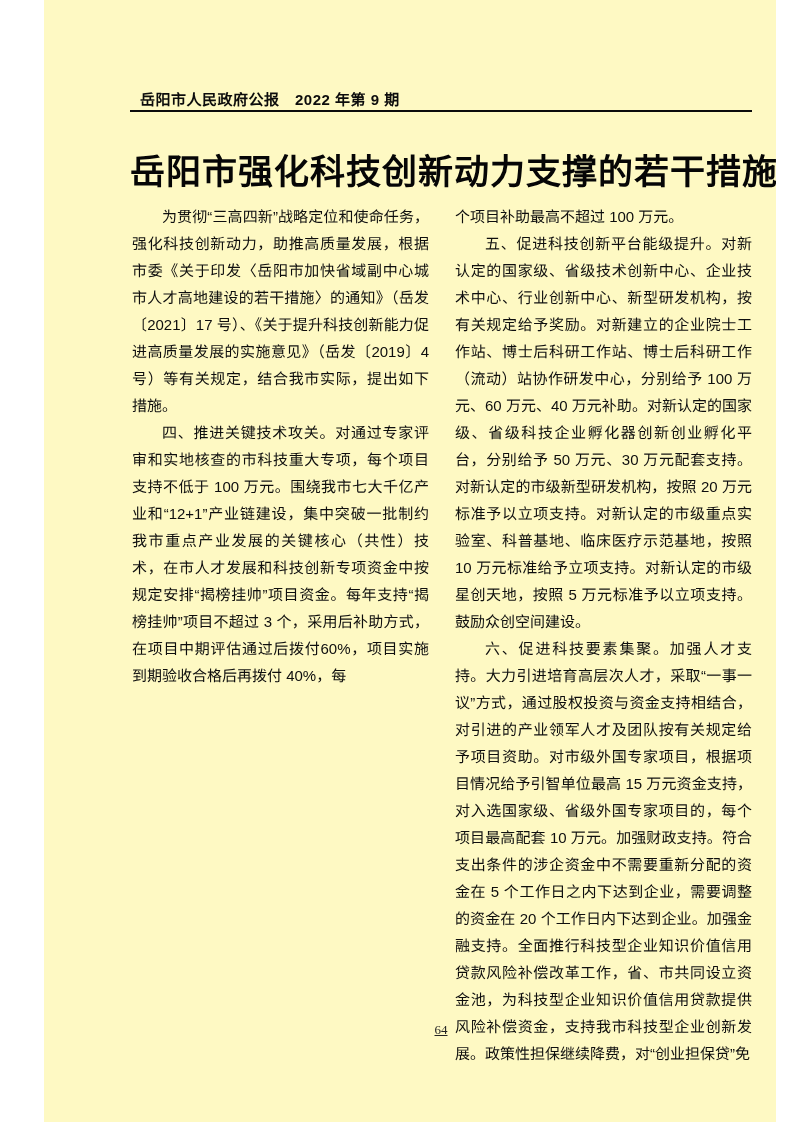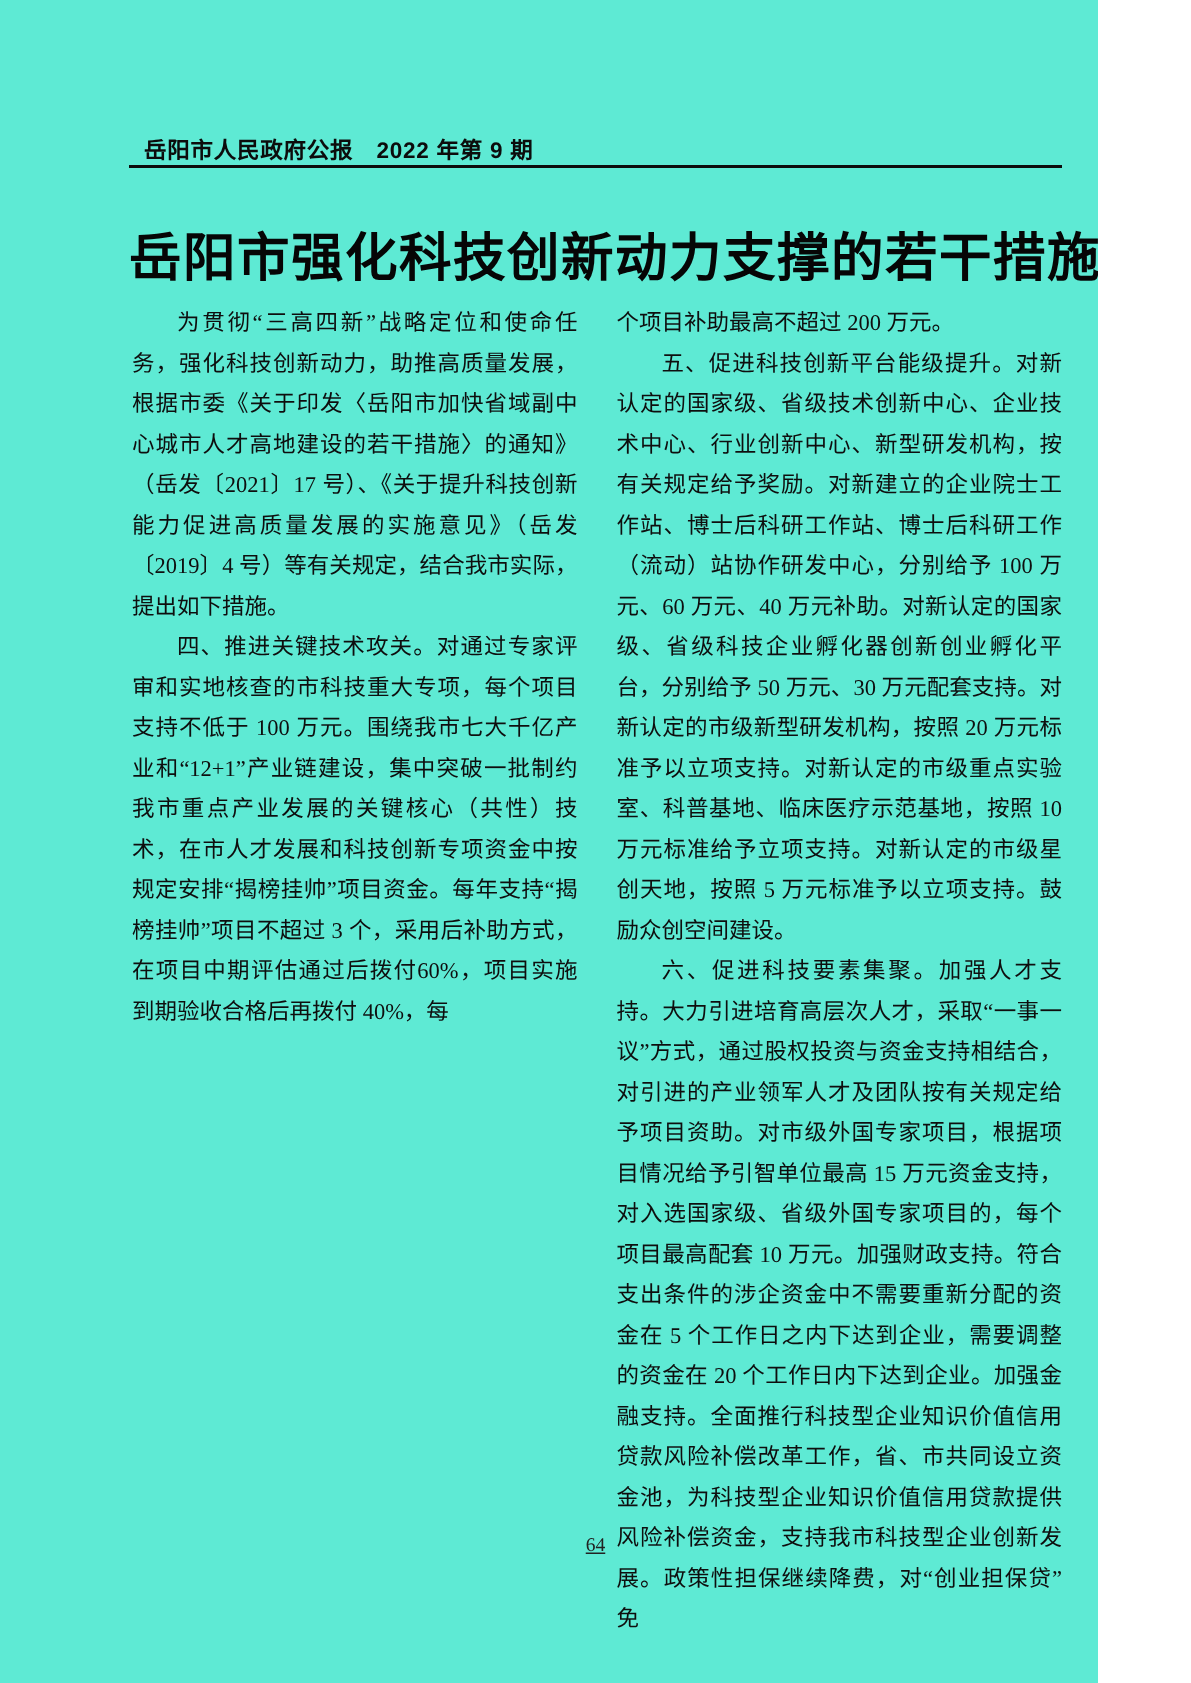--- a/index.html
+++ b/index.html
@@ -4,23 +4,24 @@
 <style>
   html, body {
     margin: 0;
     padding: 0;
     background: #ffffff;
   }
   .sheet {
     position: relative;
     width: 732px;
     height: 1122px;
-    background: #5eead4;
+    background: #fef9c3;
     color: #111111;
     overflow: hidden;
+    margin-left: 44px;
   }
   
   .masthead {
     position: absolute;
     left: 96px;
     top: 88px;
     font-family: "Liberation Sans", "DejaVu Sans", sans-serif;
     font-weight: bold;
     font-size: 15px;
     letter-spacing: 0.5px;
@@ -54,21 +55,21 @@
   .columns {
     position: absolute;
     left: 88px;
     top: 203px;
     width: 620px;
     display: flex;
     justify-content: space-between;
   }
   .col {
     width: 297px;
-    font-family: Liberation Serif, serif;
+    font-family: Liberation Sans, sans-serif;
     font-size: 15px;
     line-height: 27px;
     text-align: justify;
     text-justify: inter-ideograph;
     color: #0e0e0e;
   }
   .para {
     margin: 0;
     text-indent: 2em;
   }
@@ -102,21 +103,21 @@
   <h1 class="doc-title">岳阳市强化科技创新动力支撑的若干措施</h1>
 
   <main class="columns">
 
     <section class="col">
       <p class="para">为贯彻“三高四新”战略定位和使命任务，强化科技创新动力，助推高质量发展，根据市委《关于印发〈岳阳市加快省域副中心城市人才高地建设的若干措施〉的通知》（岳发〔2021〕17 号）、《关于提升科技创新能力促进高质量发展的实施意见》（岳发〔2019〕4 号）等有关规定，结合我市实际，提出如下措施。</p>
       <p class="para">四、推进关键技术攻关。对通过专家评审和实地核查的市科技重大专项，每个项目支持不低于 100 万元。围绕我市七大千亿产业和“12+1”产业链建设，集中突破一批制约我市重点产业发展的关键核心（共性）技术，在市人才发展和科技创新专项资金中按规定安排“揭榜挂帅”项目资金。每年支持“揭榜挂帅”项目不超过 3 个，采用后补助方式，在项目中期评估通过后拨付60%，项目实施到期验收合格后再拨付 40%，每</p>
     </section>
 
     <section class="col">
-      <p class="para no-indent">个项目补助最高不超过 200 万元。</p>
+      <p class="para no-indent">个项目补助最高不超过 100 万元。</p>
       <p class="para">五、促进科技创新平台能级提升。对新认定的国家级、省级技术创新中心、企业技术中心、行业创新中心、新型研发机构，按有关规定给予奖励。对新建立的企业院士工作站、博士后科研工作站、博士后科研工作（流动）站协作研发中心，分别给予 100 万元、60 万元、40 万元补助。对新认定的国家级、省级科技企业孵化器创新创业孵化平台，分别给予 50 万元、30 万元配套支持。对新认定的市级新型研发机构，按照 20 万元标准予以立项支持。对新认定的市级重点实验室、科普基地、临床医疗示范基地，按照 10 万元标准给予立项支持。对新认定的市级星创天地，按照 5 万元标准予以立项支持。鼓励众创空间建设。</p>
       <p class="para">六、促进科技要素集聚。加强人才支持。大力引进培育高层次人才，采取“一事一议”方式，通过股权投资与资金支持相结合，对引进的产业领军人才及团队按有关规定给予项目资助。对市级外国专家项目，根据项目情况给予引智单位最高 15 万元资金支持，对入选国家级、省级外国专家项目的，每个项目最高配套 10 万元。加强财政支持。符合支出条件的涉企资金中不需要重新分配的资金在 5 个工作日之内下达到企业，需要调整的资金在 20 个工作日内下达到企业。加强金融支持。全面推行科技型企业知识价值信用贷款风险补偿改革工作，省、市共同设立资金池，为科技型企业知识价值信用贷款提供风险补偿资金，支持我市科技型企业创新发展。政策性担保继续降费，对“创业担保贷”免</p>
     </section>
 
   </main>
 
   <footer class="page-footer">
     <span>64</span>
   </footer>
 

